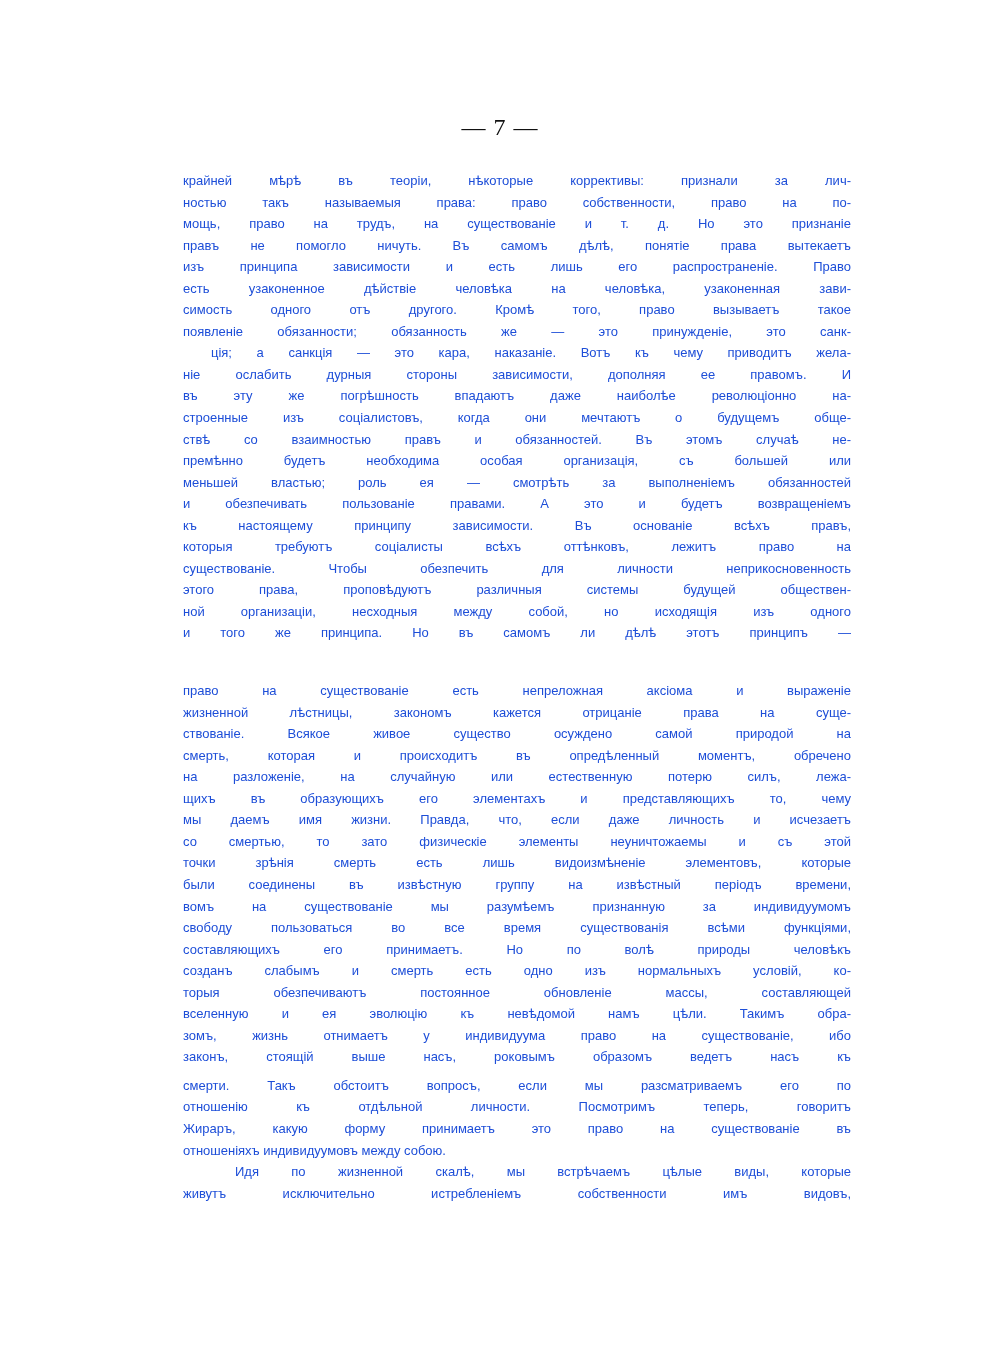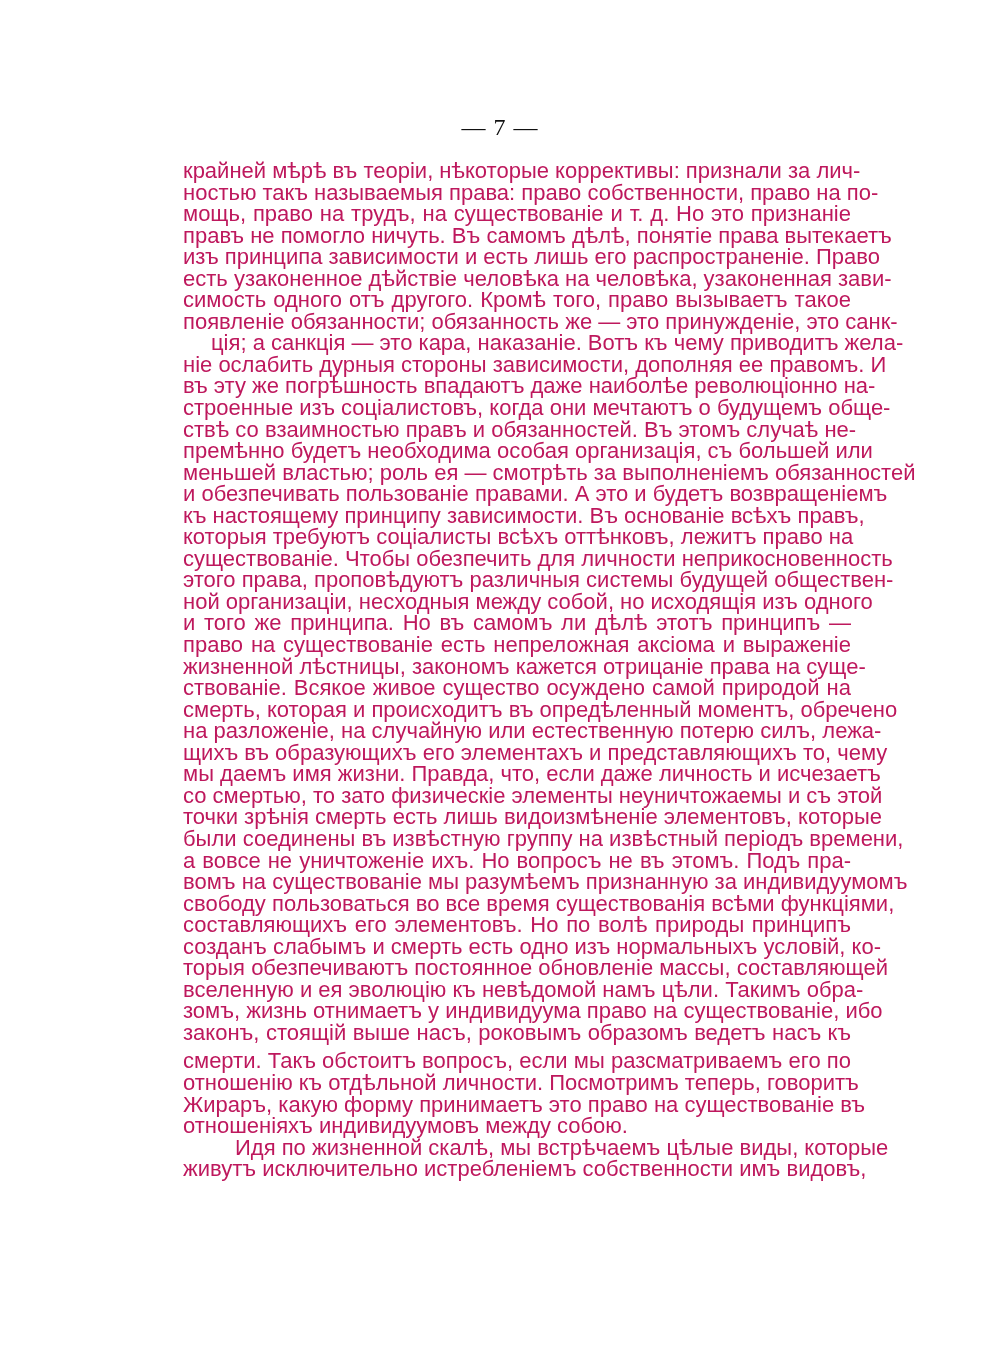--- a/index.html
+++ b/index.html
@@ -5,23 +5,23 @@
   html, body { margin: 0; padding: 0; background: #ffffff; }
   body { width: 1000px; height: 1366px; position: relative; overflow: hidden; }
   .page {
     position: absolute; left: 0; top: 0; width: 1000px; height: 1366px; background: #ffffff;
   }
   .page-number {
     position: absolute; top: 114px; left: 0; width: 1000px; text-align: center;
     font-family: "Liberation Serif", serif; font-size: 24px; color: #111; letter-spacing: 1px;
   }
   .body-text {
-    position: absolute; left: 183px; top: 160px; width: 668px;
+    position: absolute; left: 183px; top: 170px; width: 668px;
     font-family: "Liberation Sans", sans-serif; font-stretch: condensed;
-    font-size: 22px; color: #be185d; line-height: 21.55px;
+    font-size: 13px; color: #1d4ed8; line-height: 21.55px;
   }
   .line {
     display: block; white-space: nowrap; text-align: justify; text-align-last: justify;
     height: 21.55px; overflow: visible; transform-origin: left center;
   }
   .line.last { text-align-last: left; }
   .line.indent { padding-left: 52px; }
 </style>
 </head>
 <body>
@@ -45,34 +45,33 @@
         <span class="line" style="white-space: nowrap;">ствѣ со взаимностью правъ и обязанностей. Въ этомъ случаѣ не-</span>
         <span class="line" style="white-space: nowrap;">премѣнно будетъ необходима особая организація, съ большей или</span>
         <span class="line" style="white-space: nowrap;">меньшей властью; роль ея — смотрѣть за выполненіемъ обязанностей</span>
         <span class="line" style="white-space: nowrap;">и обезпечивать пользованіе правами. А это и будетъ возвращеніемъ</span>
         <span class="line" style="white-space: nowrap;">къ настоящему принципу зависимости. Въ основаніе всѣхъ правъ,</span>
         <span class="line" style="white-space: nowrap;">которыя требуютъ соціалисты всѣхъ оттѣнковъ, лежитъ право на</span>
         <span class="line" style="white-space: nowrap;">существованіе. Чтобы обезпечить для личности неприкосновенность</span>
         <span class="line" style="white-space: nowrap;">этого права, проповѣдуютъ различныя системы будущей обществен-</span>
         <span class="line" style="white-space: nowrap;">ной организаціи, несходныя между собой, но исходящія изъ одного</span>
         <span class="line" style="white-space: nowrap;">и того же принципа. Но въ самомъ ли дѣлѣ этотъ принципъ —</span>
-        <span class="line" style="white-space: nowrap;">право на существованіе есть непреложная аксіома и выраженіе</span>
+        <span class="line" style="white-space: nowrap; margin-top: 36px;">право на существованіе есть непреложная аксіома и выраженіе</span>
         <span class="line" style="white-space: nowrap;">жизненной лѣстницы, закономъ кажется отрицаніе права на суще-</span>
         <span class="line" style="white-space: nowrap;">ствованіе. Всякое живое существо осуждено самой природой на</span>
         <span class="line" style="white-space: nowrap;">смерть, которая и происходитъ въ опредѣленный моментъ, обречено</span>
         <span class="line" style="white-space: nowrap;">на разложеніе, на случайную или естественную потерю силъ, лежа-</span>
         <span class="line" style="white-space: nowrap;">щихъ въ образующихъ его элементахъ и представляющихъ то, чему</span>
         <span class="line" style="white-space: nowrap;">мы даемъ имя жизни. Правда, что, если даже личность и исчезаетъ</span>
         <span class="line" style="white-space: nowrap;">со смертью, то зато физическіе элементы неуничтожаемы и съ этой</span>
         <span class="line" style="white-space: nowrap;">точки зрѣнія смерть есть лишь видоизмѣненіе элементовъ, которые</span>
         <span class="line" style="white-space: nowrap;">были соединены въ извѣстную группу на извѣстный періодъ времени,</span>
-        <span class="line" style="white-space: nowrap;">а вовсе не уничтоженіе ихъ. Но вопросъ не въ этомъ. Подъ пра-</span>
         <span class="line" style="white-space: nowrap;">вомъ на существованіе мы разумѣемъ признанную за индивидуумомъ</span>
         <span class="line" style="white-space: nowrap;">свободу пользоваться во все время существованія всѣми функціями,</span>
-        <span class="line" style="white-space: nowrap;">составляющихъ его элементовъ. Но по волѣ природы принципъ</span>
+        <span class="line" style="white-space: nowrap;">составляющихъ его принимаетъ. Но по волѣ природы человѣкъ</span>
         <span class="line" style="white-space: nowrap;">созданъ слабымъ и смерть есть одно изъ нормальныхъ условій, ко-</span>
         <span class="line" style="white-space: nowrap;">торыя обезпечиваютъ постоянное обновленіе массы, составляющей</span>
         <span class="line" style="white-space: nowrap;">вселенную и ея эволюцію къ невѣдомой намъ цѣли. Такимъ обра-</span>
         <span class="line" style="white-space: nowrap;">зомъ, жизнь отнимаетъ у индивидуума право на существованіе, ибо</span>
         <span class="line" style="white-space: nowrap;">законъ, стоящій выше насъ, роковымъ образомъ ведетъ насъ къ</span>
         <span class="line" style="white-space: nowrap; margin-top: 7px;">смерти. Такъ обстоитъ вопросъ, если мы разсматриваемъ его по</span>
         <span class="line" style="white-space: nowrap;">отношенію къ отдѣльной личности. Посмотримъ теперь, говоритъ</span>
         <span class="line" style="white-space: nowrap;">Жираръ, какую форму принимаетъ это право на существованіе въ</span>
         <span class="line last" style="white-space: nowrap;">отношеніяхъ индивидуумовъ между собою.</span>
       </div>

